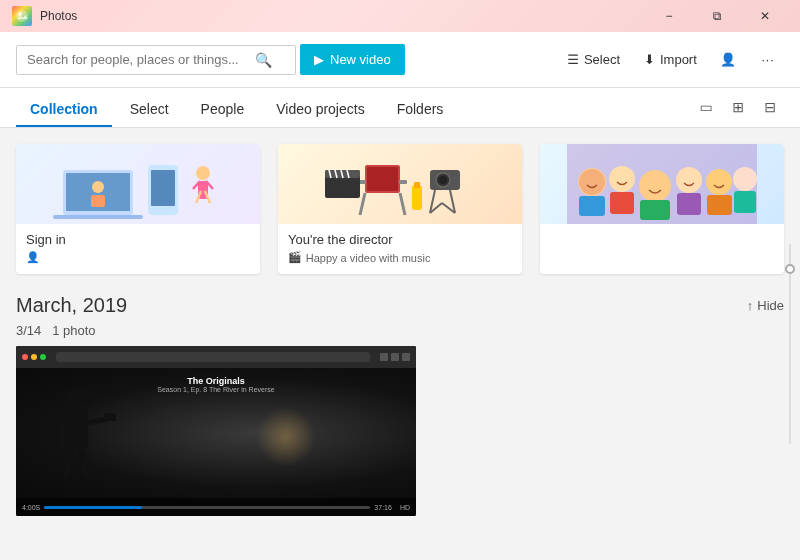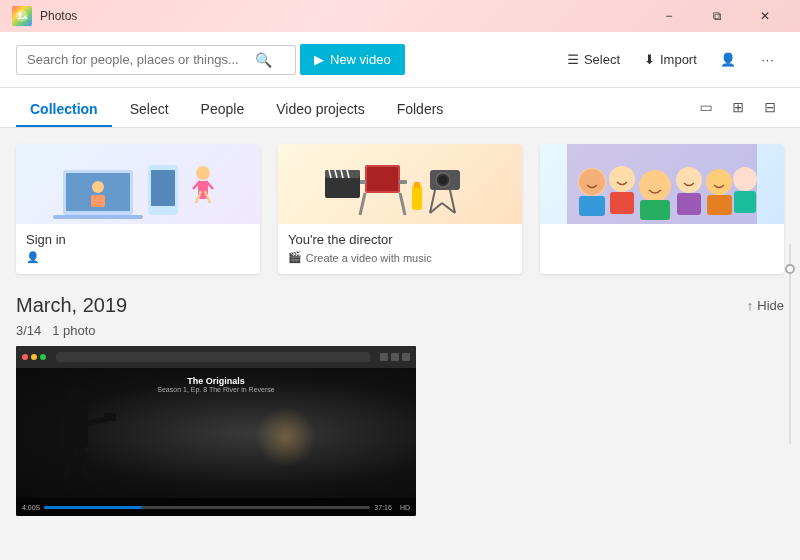--- a/index.html
+++ b/index.html
@@ -515,21 +515,21 @@
           <line x1="137" y1="58" x2="150" y2="68" stroke="#666" stroke-width="2"></line>
 
           <rect x="107" y="40" width="10" height="25" rx="3" fill="#ffcc00"></rect>
           <rect x="109" y="37" width="6" height="6" rx="1" fill="#ffaa00"></rect>
         </svg>
       </div>
       <div class="promo-card-body">
         <div class="promo-card-title">You're the director</div>
         <div class="promo-card-sub">
           <span>🎬</span>
-          <span>Create a video with music</span>
+          <span>Happy a video with music</span>
         </div>
       </div>
     </div>
 
     <div class="promo-card">
       <div class="promo-card-image happy-bg">
         <svg width="190" height="80" viewBox="0 0 190 80">
 
           <rect x="0" y="0" width="190" height="80" fill="#9b59b6" opacity="0.3"></rect>
 

